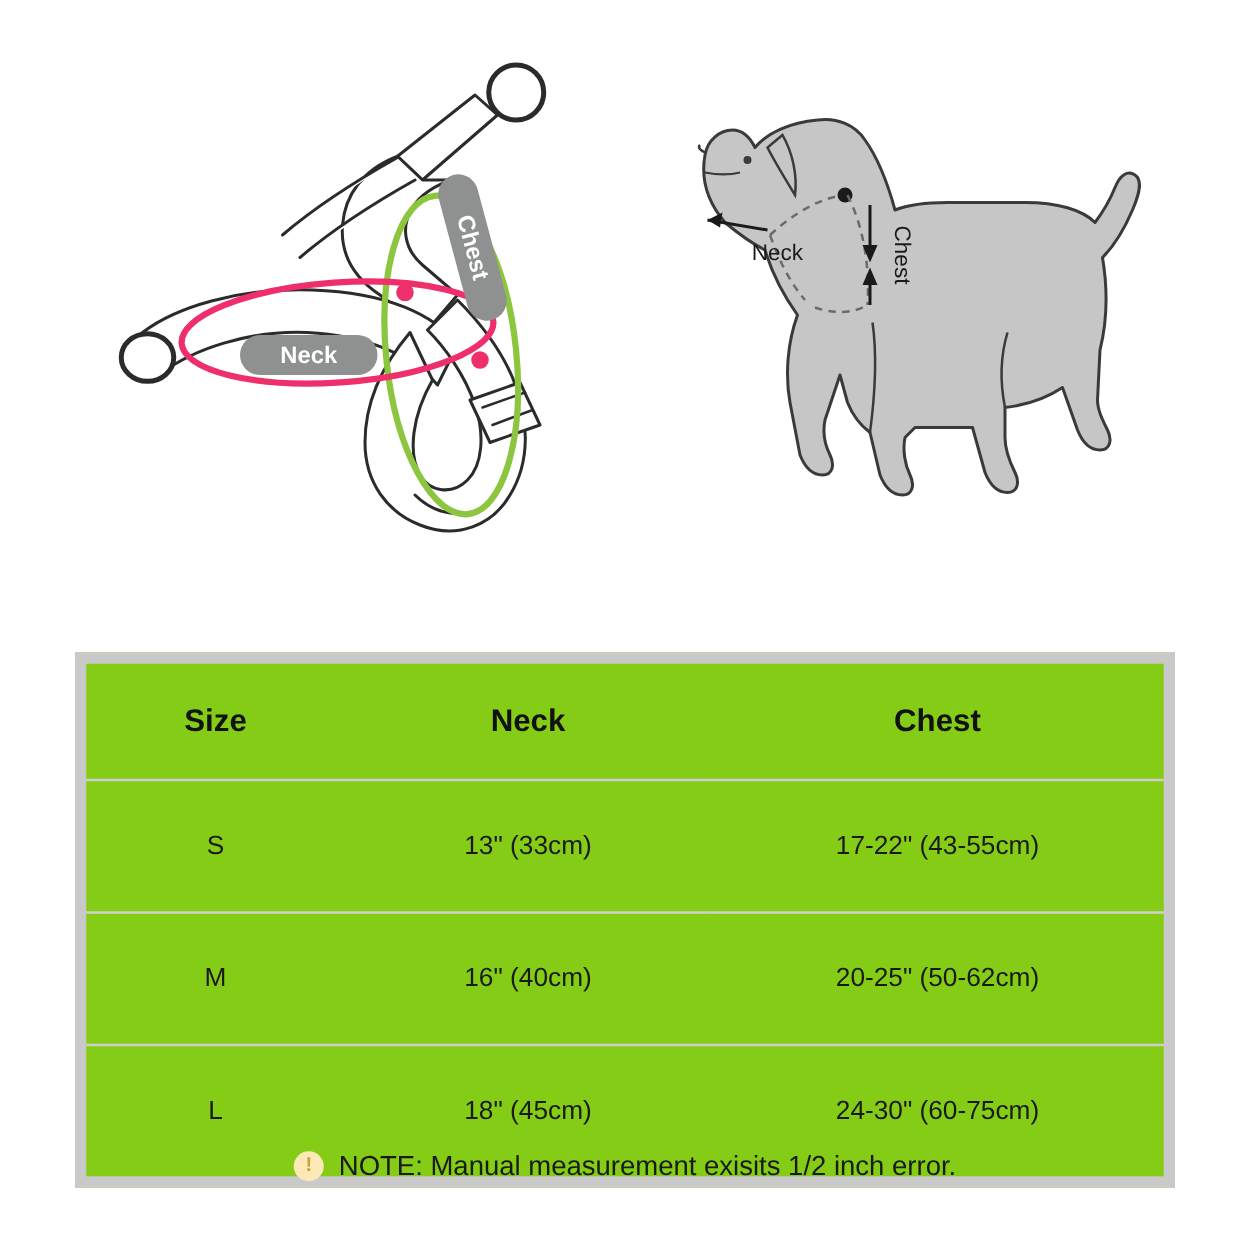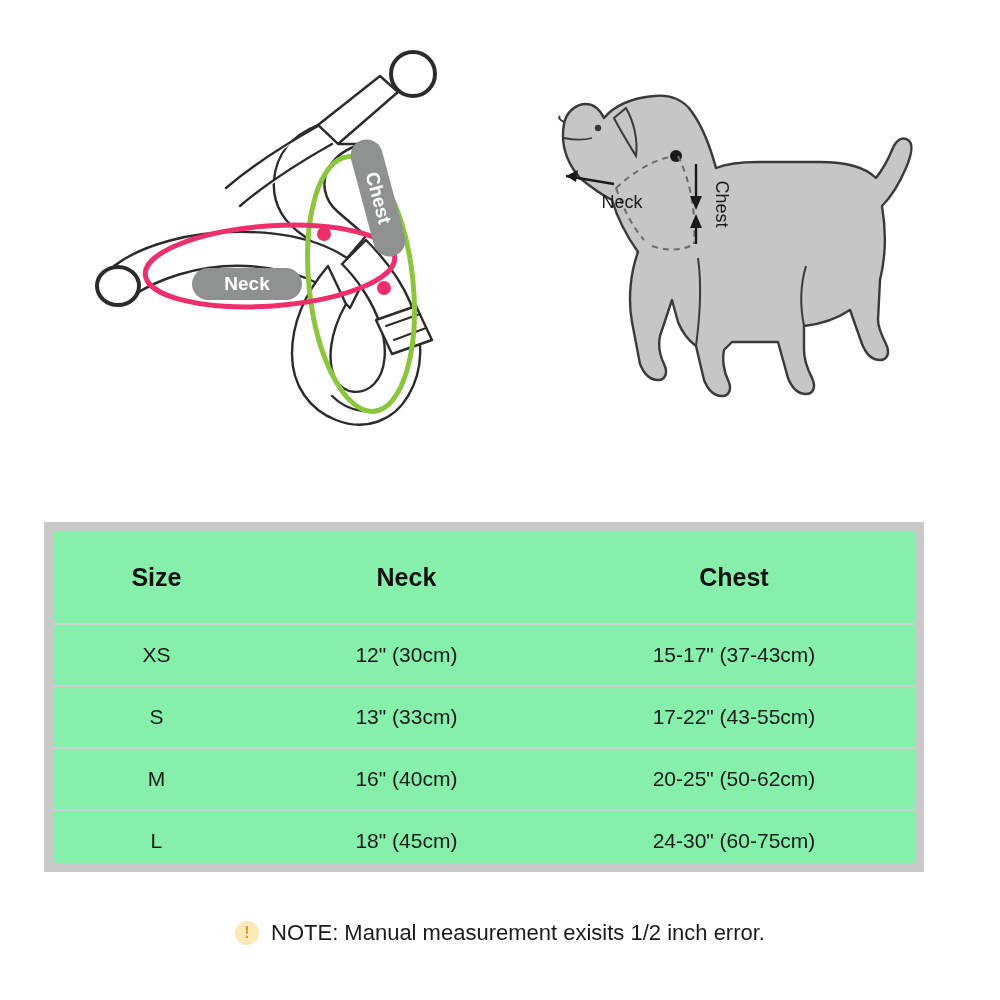--- a/index.html
+++ b/index.html
@@ -41,27 +41,27 @@
     position: absolute;
     left: 520px;
     top: 60px;
     width: 420px;
     height: 360px;
   }
 
   
   .table-wrap {
     position: absolute;
-    left: 44px;
+    left: 60px;
     top: 522px;
     width: 880px;
-    height: 350px;
+    height: 428px;
     border: 9px solid #c9c9c9;
     box-sizing: border-box;
-    background: #86efac;
+    background: #84cc16;
   }
   table.size-table {
     width: 100%;
     height: 100%;
     border-collapse: collapse;
     table-layout: fixed;
   }
   table.size-table th,
   table.size-table td {
     text-align: center;
@@ -275,25 +275,20 @@
       </colgroup>
       <thead>
         <tr>
           <th>Size</th>
           <th>Neck</th>
           <th>Chest</th>
         </tr>
       </thead>
       <tbody>
         <tr>
-          <td>XS</td>
-          <td>12" (30cm)</td>
-          <td>15-17" (37-43cm)</td>
-        </tr>
-        <tr>
           <td>S</td>
           <td>13" (33cm)</td>
           <td>17-22" (43-55cm)</td>
         </tr>
         <tr>
           <td>M</td>
           <td>16" (40cm)</td>
           <td>20-25" (50-62cm)</td>
         </tr>
         <tr>

